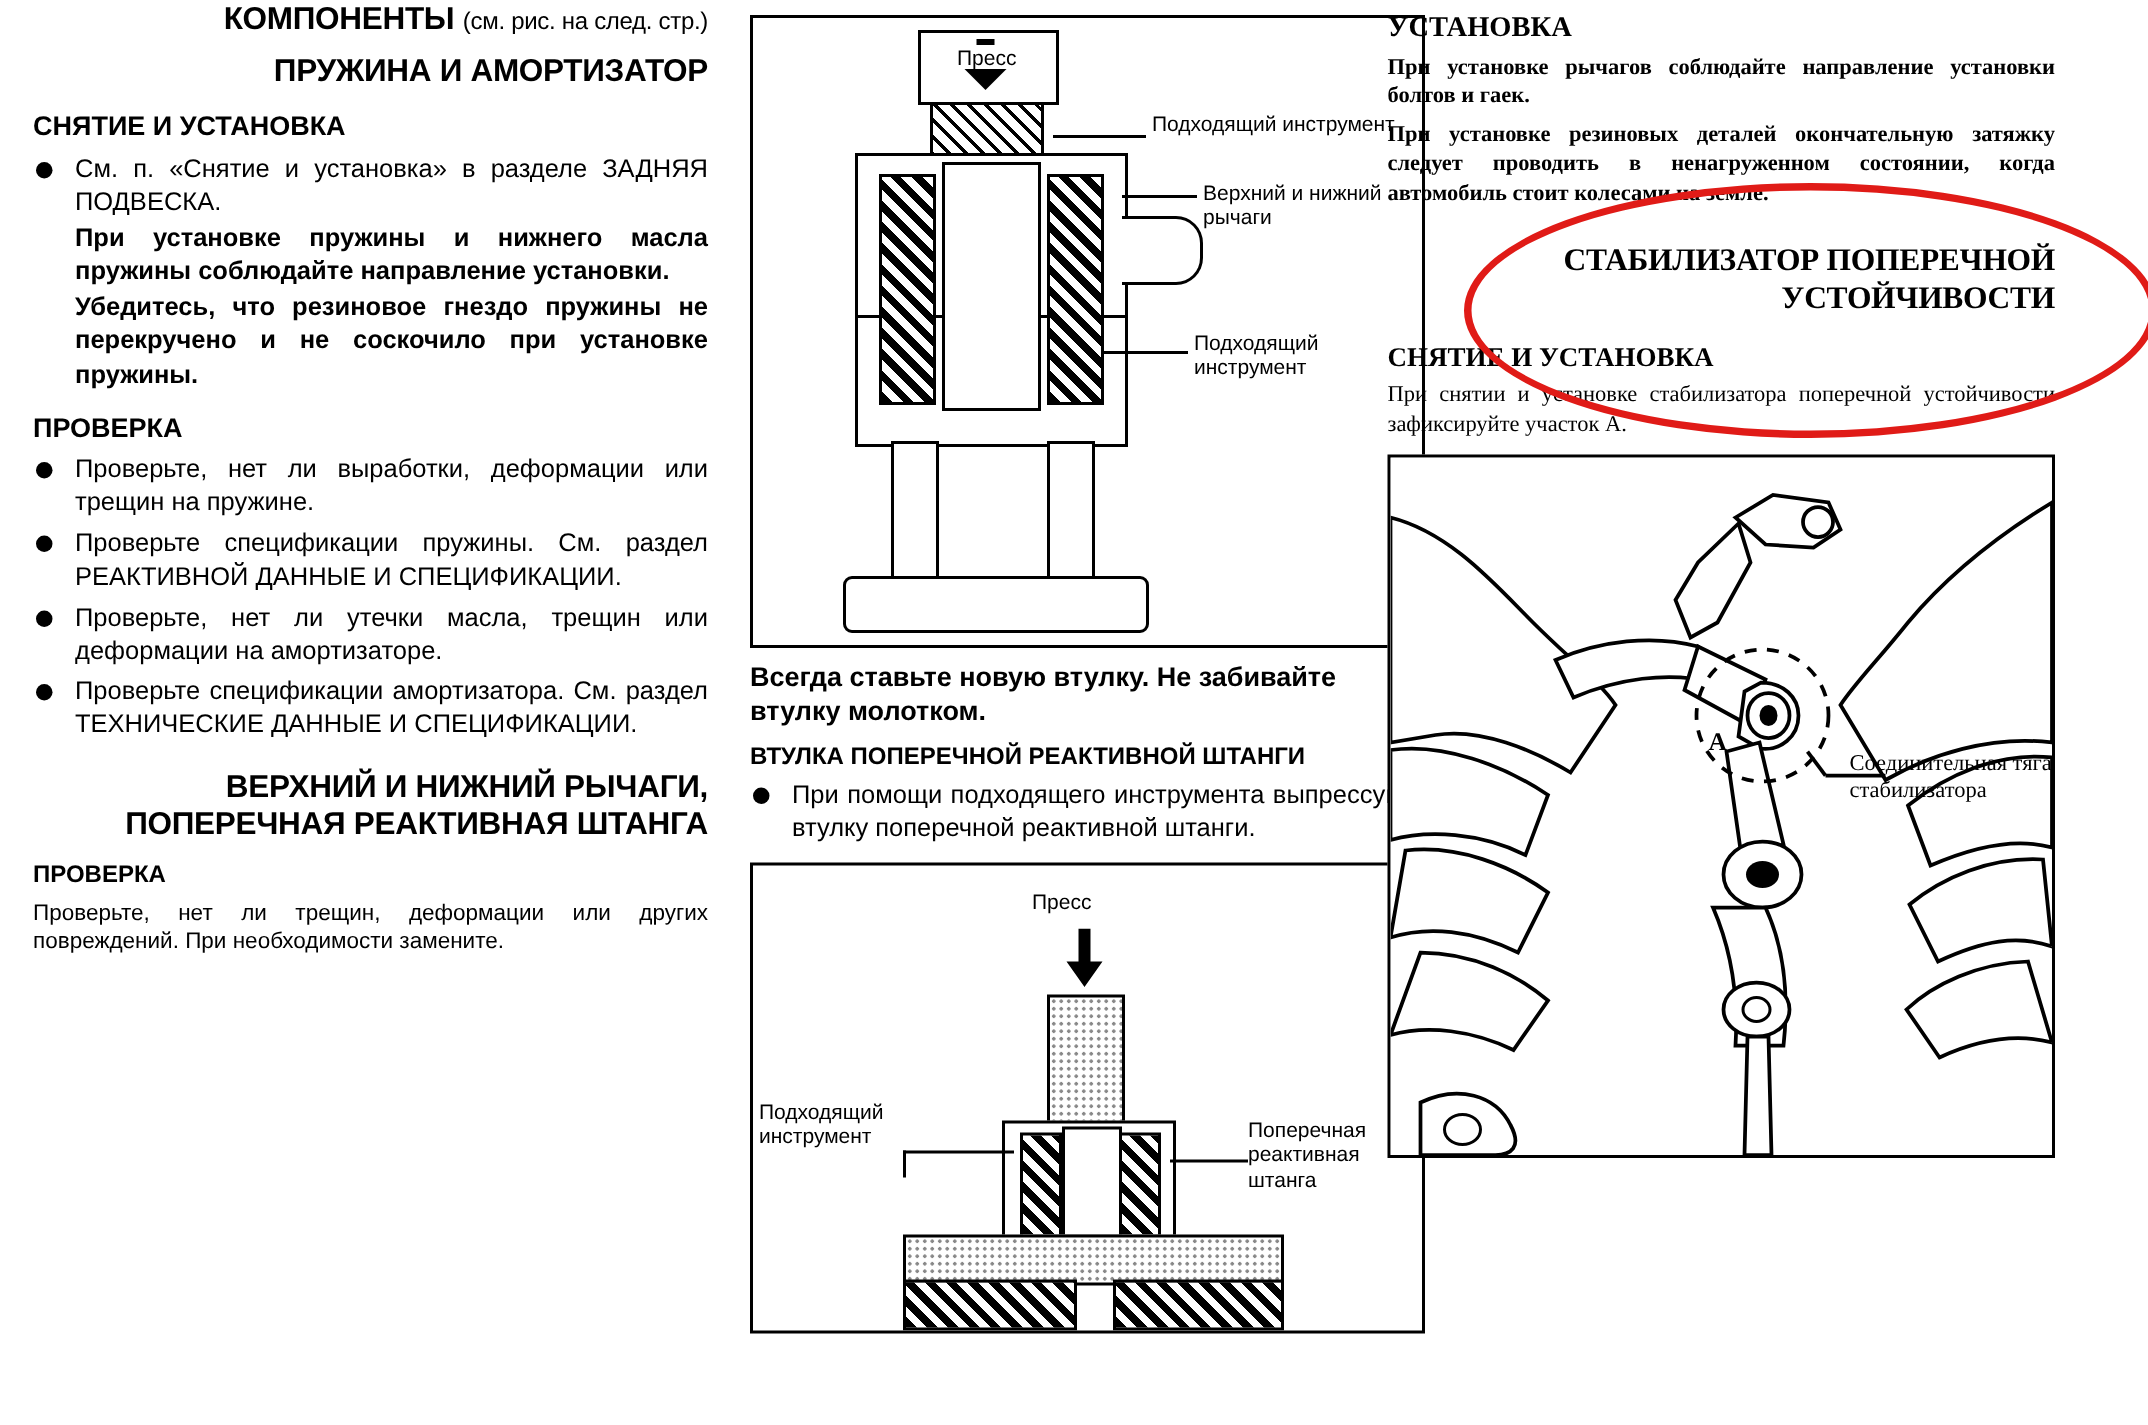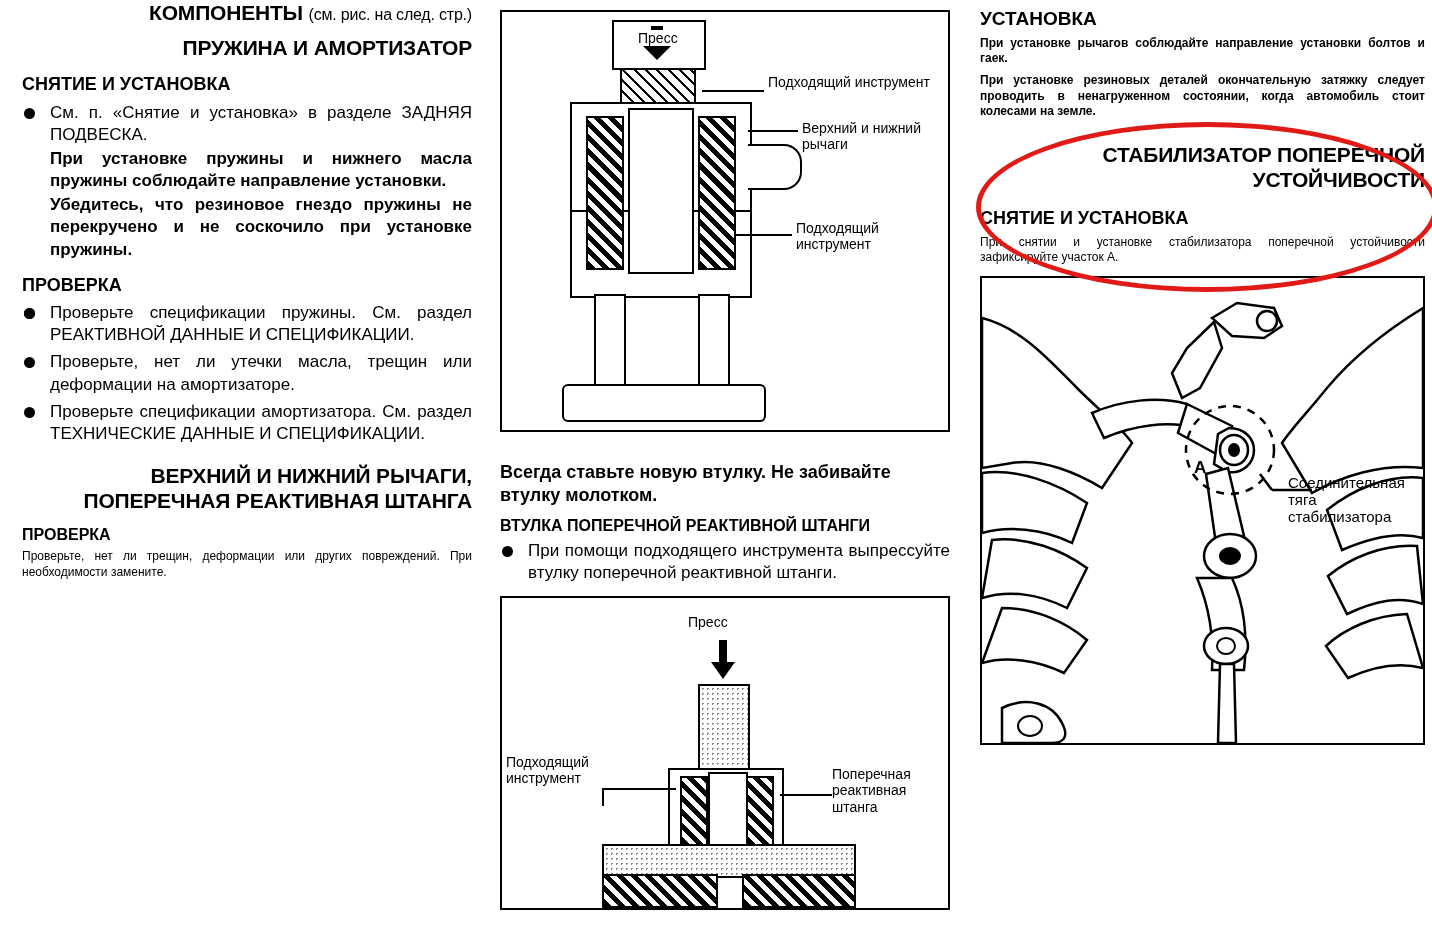--- a/index.html
+++ b/index.html
@@ -20,21 +20,21 @@
     width: 1432px;
     height: 950px;
     padding: 0;
   }
   .col {
     position: absolute;
     top: 0;
   }
   .col-left  { left: 22px;  width: 450px; }
   .col-mid   { left: 500px; width: 450px; }
-  .col-right { left: 980px; width: 445px; }
+  .col-right { left: 925px; width: 445px; font-family: Liberation Serif, serif; }
 
   h2.section-head {
     font-size: 21px;
     font-weight: bold;
     margin: 0 0 8px 0;
     line-height: 1.2;
     letter-spacing: -0.2px;
     text-align: right;
   }
   h3.sub-head {
@@ -48,21 +48,21 @@
     font-weight: bold;
     margin: 12px 0 5px 0;
     line-height: 1.2;
   }
   .note {
     font-size: 16px;
     font-weight: normal;
     font-style: normal;
   }
   .para {
-    font-size: 12px;
+    font-size: 15px;
     line-height: 1.30;
     margin: 0 0 4px 0;
     text-align: justify;
   }
   .para.bold { font-weight: bold; }
   ul.bullets {
     list-style: none;
     margin: 0;
     padding: 0;
   }
@@ -95,21 +95,21 @@
     border: 2px solid #000;
     background: #fff;
     position: relative;
     margin: 10px 0 0 0;
     overflow: hidden;
   }
   .fig-caption-bold {
     font-size: 18px;
     font-weight: bold;
     line-height: 1.25;
-    margin: 29px 0 10px 0;
+    margin: 8px 0 10px 0;
   }
   .lbl {
     position: absolute;
     font-size: 14px;
     line-height: 1.15;
     white-space: pre-line;
   }
   .red-oval {
     position: absolute;
     border: 5px solid #e01b17;
@@ -152,20 +152,21 @@
         <div class="indent-block">При установке пружины и нижнего масла пружины соблюдайте направление установки.</div>
         <div class="indent-block">Убедитесь, что резиновое гнездо пружины не перекручено и не соскочило при установке пружины.</div>
       </li>
     </ul>
 
     <h3 class="sub-head">ПРОВЕРКА</h3>
 
     <ul class="bullets">
       <li>
         <span class="dot"></span>
+        <span>Проверьте, нет ли выработки, деформации или трещин на пружине.</span>
       </li>
       <li>
         <span class="dot"></span>
         <span>Проверьте спецификации пружины. См. раздел РЕАКТИВНОЙ ДАННЫЕ И СПЕЦИФИКАЦИИ.</span>
       </li>
       <li>
         <span class="dot"></span>
         <span>Проверьте, нет ли утечки масла, трещин или деформации на амортизаторе.</span>
       </li>
       <li>

